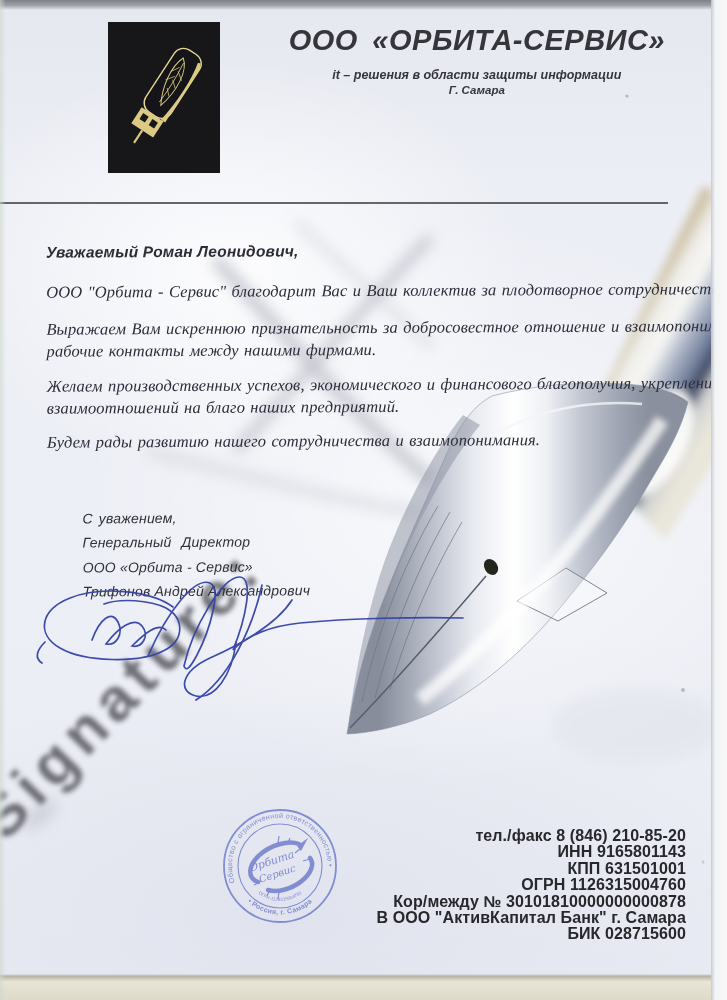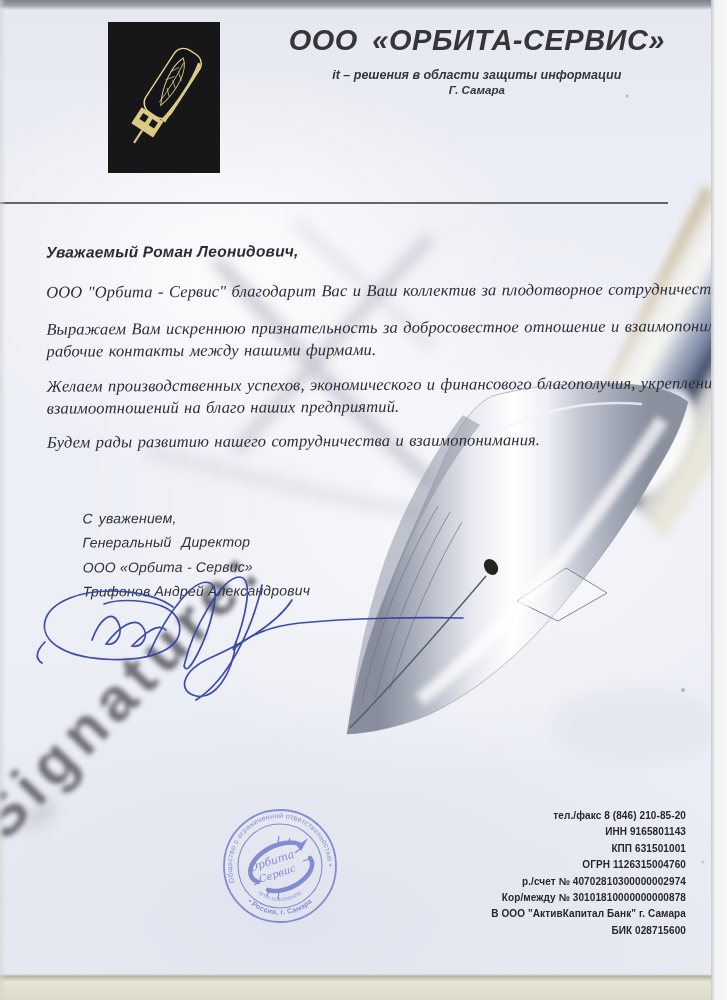--- a/index.html
+++ b/index.html
@@ -36,22 +36,22 @@
              transform:rotate(-46deg);transform-origin:24px 86px;
              filter:blur(2.4px);opacity:.8;white-space:nowrap;}
 
   
   .stamp{position:absolute;left:215px;top:801px;width:130px;height:130px;z-index:4;opacity:.93;}
 
   
   .bluesig{z-index:5;}
 
   
-  .contacts{position:absolute;right:41px;top:808px;text-align:right;z-index:3;
-            font-size:10px;font-weight:bold;color:#27272c;line-height:16.4px;letter-spacing:.1px;}
+  .contacts{position:absolute;right:41px;top:828px;text-align:right;z-index:3;
+            font-size:16px;font-weight:bold;color:#27272c;line-height:16.4px;letter-spacing:.1px;}
   .contacts div{white-space:nowrap;}
 
   
   .edge-top{position:absolute;left:0;top:0;width:727px;height:10px;z-index:6;
             background:linear-gradient(180deg,#7d8186 0%,#9fa3aa 55%,rgba(173,177,184,0) 100%);}
   .edge-bottom{position:absolute;left:0;top:974px;width:727px;height:26px;z-index:6;
             background:linear-gradient(180deg,rgba(197,196,182,0) 0%,#b5b2a2 8%,#e8e5d6 30%,#dedac9 100%);}
   .edge-right{position:absolute;left:711px;top:0;width:16px;height:1000px;z-index:6;
             background:linear-gradient(90deg,rgba(195,198,207,.9) 0%,#f2f3f5 25%,#f8f8f8 100%);}
   .edge-left{position:absolute;left:0;top:0;width:6px;height:1000px;z-index:6;opacity:.65;
@@ -247,21 +247,20 @@
       <text x="57" y="61" font-size="11" transform="rotate(-18 65 60)" text-anchor="middle">Орбита</text>
       <text x="63" y="76" font-size="10" transform="rotate(-18 63 75)" text-anchor="middle">Сервис</text>
     </g>
   </svg>
 
   <div class="contacts">
     <div>тел./факс 8 (846) 210-85-20</div>
     <div>ИНН 9165801143</div>
     <div>КПП 631501001</div>
     <div>ОГРН 1126315004760</div>
-    <div>р./счет № 40702810300000002974</div>
     <div>Кор/между № 30101810000000000878</div>
     <div>В ООО "АктивКапитал Банк" г. Самара</div>
     <div>БИК 028715600</div>
   </div>
 
   <div class="edge-top"></div>
   <div class="edge-bottom"></div>
   <div class="edge-right"></div>
   <div class="edge-left"></div>
 </div>

